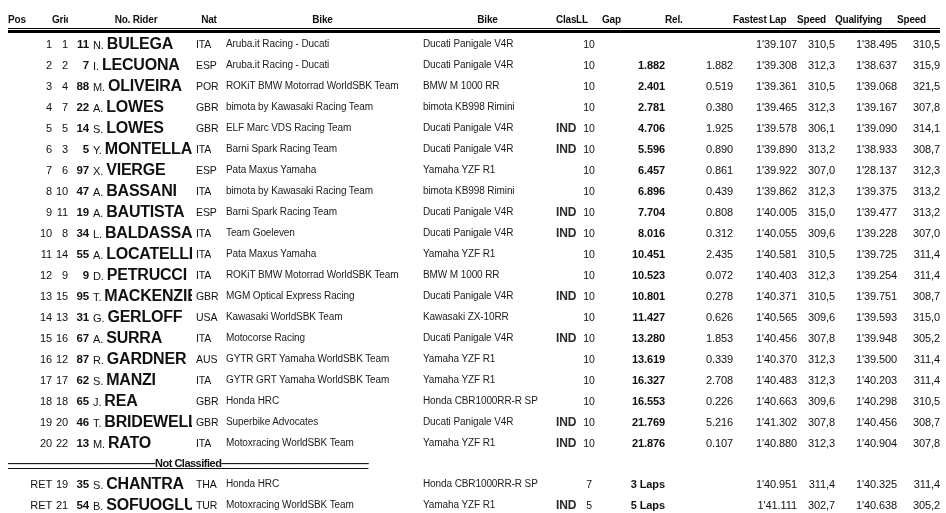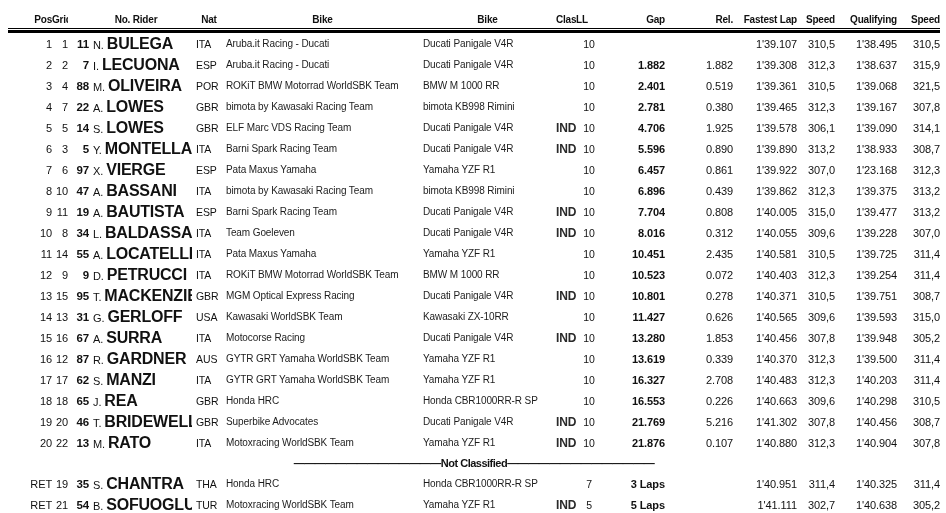--- a/index.html
+++ b/index.html
@@ -28,40 +28,40 @@
     vertical-align:bottom;
     padding-bottom:3px;
   }
   tr.rule td{height:5px;padding:0;}
   .double-rule{
     height:5px;
     background:linear-gradient(#000 0 1px,#fff 1px 2px,#000 2px 5px);
   }
   tbody tr.datarow{height:21px;}
   tbody td{font-size:11px;letter-spacing:-0.1px;}
-  .ar{text-align:right;}
+  .ar{text-align:left;}
   .al{text-align:center;}
   .ac{text-align:left;}
   .c-pos,.c-grid{text-align:right;font-size:11px;}
   .c-no{text-align:right;font-weight:bold;font-size:11.5px;}
   .c-rider{padding-left:4px;}
   .c-rider .initial{font-size:11px;}
   .c-rider .surname{font-size:16px;font-weight:bold;letter-spacing:-0.2px;}
   .c-nat{padding-left:4px;font-size:10.5px;}
   .c-team,.c-bike{padding-left:4px;font-size:10px;color:#1c1c1c;}
   .c-class{padding-left:4px;font-size:12px;font-weight:bold;color:#2a2a2a;}
   .c-ll{text-align:center;font-size:10.5px;}
   .c-gap{text-align:right;font-weight:bold;}
   .c-rel,.c-flap,.c-fspeed,.c-qlap,.c-qspeed{text-align:right;}
   tr.divider td{
     height:20px;
-    text-align:center;
     font-size:11px;
     font-weight:bold;
     letter-spacing:-0.5px;
+    text-decoration:underline;
   }
 </style>
 </head>
 <body>
 
 <div class="page">
   <table class="results">
     <colgroup>
       <col style="width:44px">
         <col style="width:16px">
@@ -213,21 +213,21 @@
           <td class="c-rider"><span class="initial">X.</span> <span class="surname">VIERGE</span></td>
           <td class="c-nat">ESP</td>
           <td class="c-team">Pata Maxus Yamaha</td>
           <td class="c-bike">Yamaha YZF R1</td>
           <td class="c-class"></td>
           <td class="c-ll">10</td>
           <td class="c-gap">6.457</td>
           <td class="c-rel">0.861</td>
           <td class="c-flap">1'39.922</td>
           <td class="c-fspeed">307,0</td>
-          <td class="c-qlap">1'23.168</td>
+          <td class="c-qlap">1'28.137</td>
           <td class="c-qspeed">312,3</td>
         </tr>
         <tr class="datarow">
           <td class="c-pos">8</td>
           <td class="c-grid">10</td>
           <td class="c-no">47</td>
           <td class="c-rider"><span class="initial">A.</span> <span class="surname">BASSANI</span></td>
           <td class="c-nat">ITA</td>
           <td class="c-team">bimota by Kawasaki Racing Team</td>
           <td class="c-bike">bimota KB998 Rimini</td>

